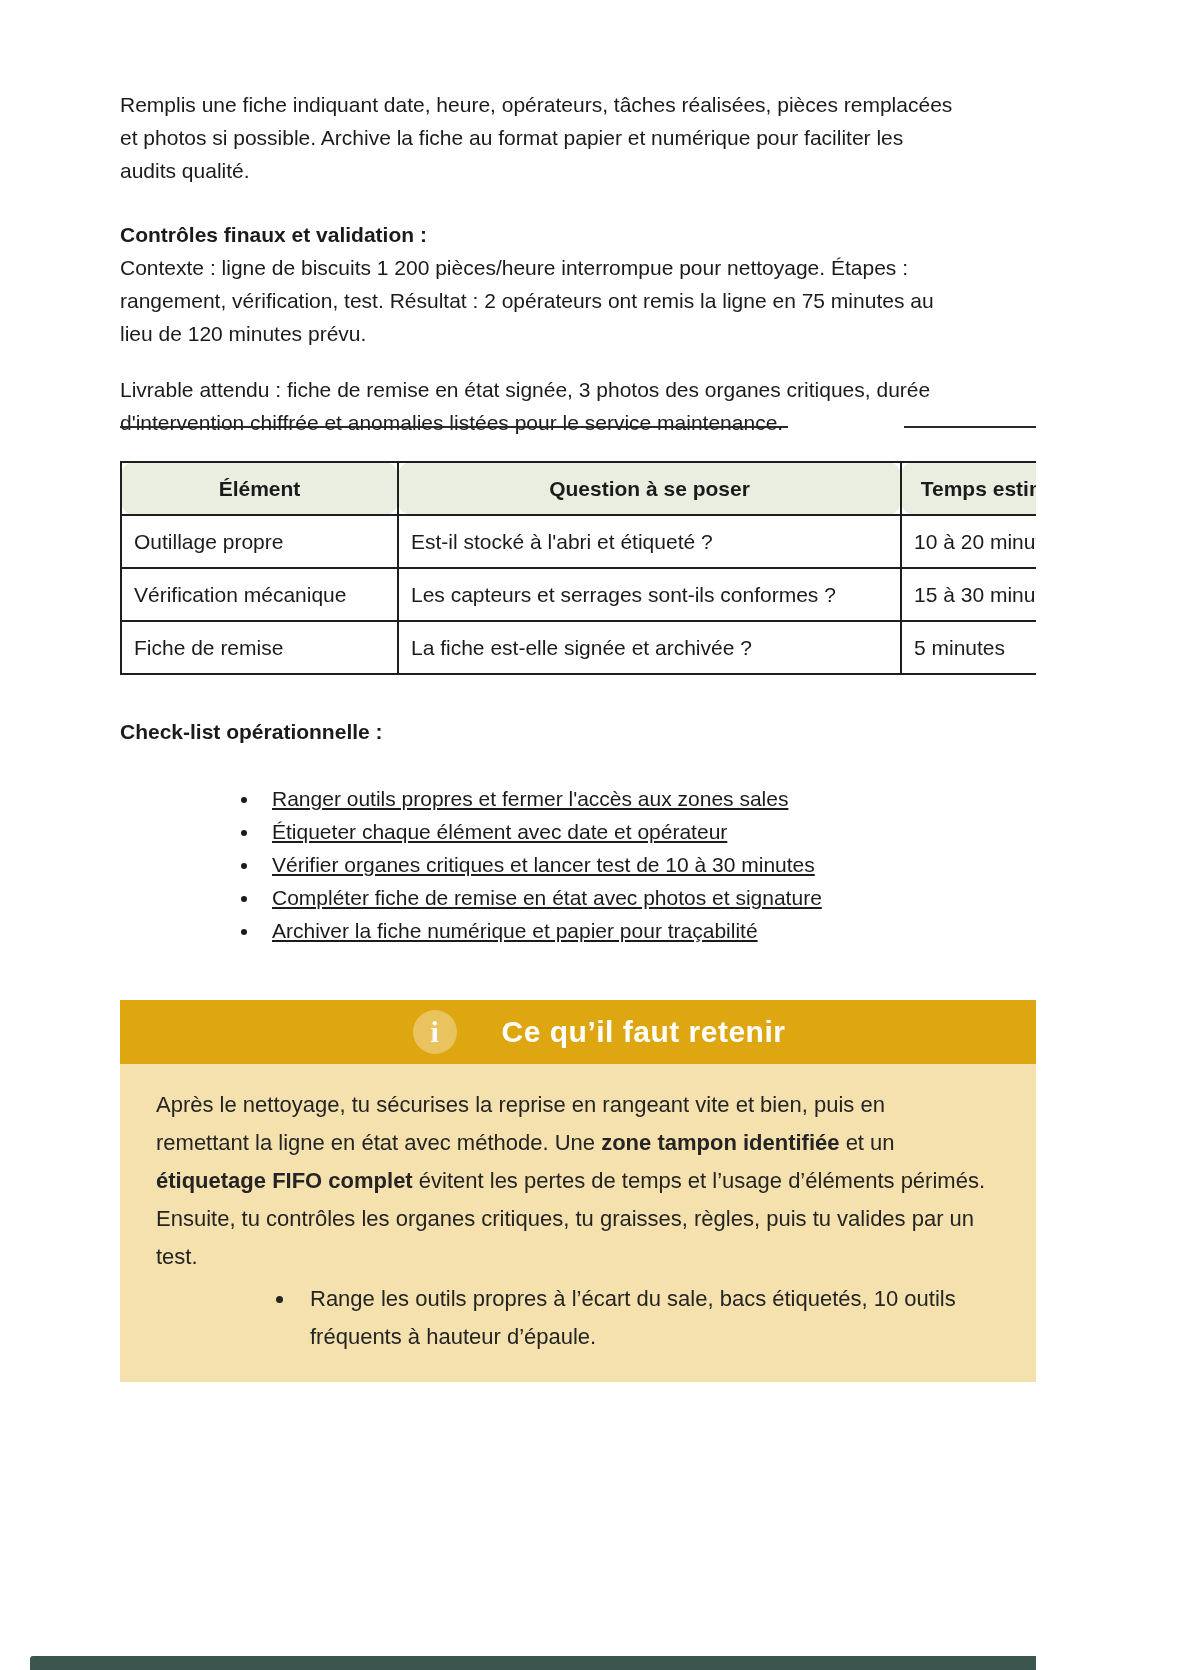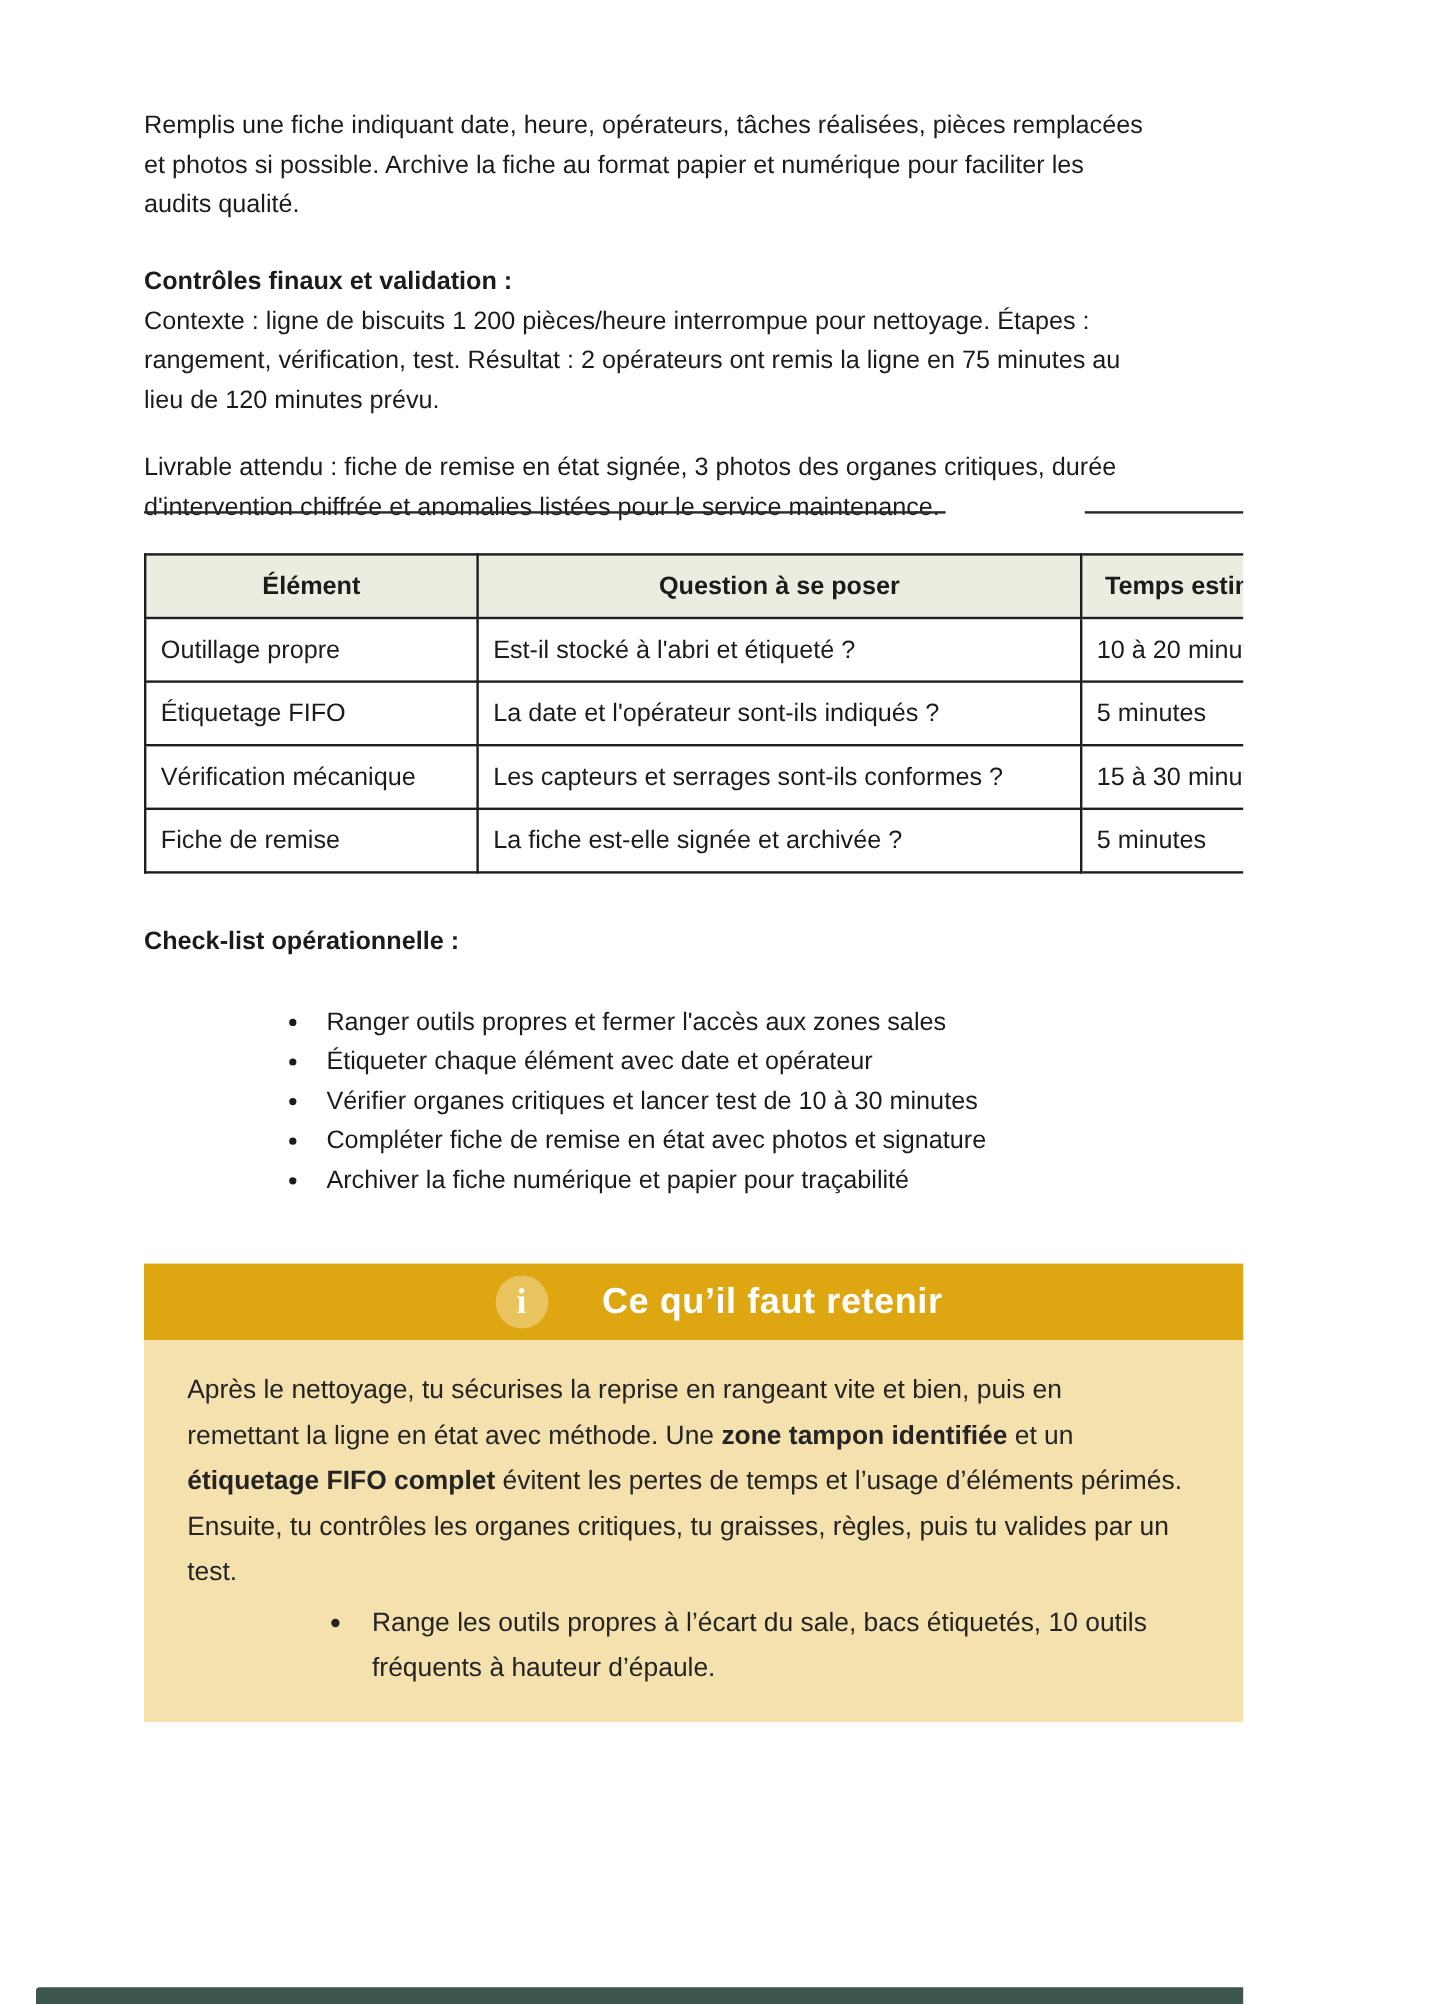--- a/index.html
+++ b/index.html
@@ -58,29 +58,31 @@
   table.data-table col.c2 { width: 503px; }
   table.data-table col.c3 { width: 178px; }
   table.data-table th, table.data-table td {
     border: 2px solid #1e1e1e;
     padding: 9px 12px;
   }
   table.data-table th {
     background: #e9eee0;
     font-weight: bold;
     text-align: center;
+    border-radius: 14px;
   }
   table.data-table td { text-align: left; background: #ffffff; }
 
   
   .checklist-heading { margin-top: 40px; }
   ul.checklist {
     margin: 34px 0 16px 0;
     padding-left: 140px;
     list-style: disc;
+    text-decoration: underline;
   }
   ul.checklist li {
     font-size: 21px;
     line-height: 33px;
     padding-left: 12px;
   }
 
   
   .callout {
     margin-top: 53px;
@@ -182,25 +184,20 @@
             <th>Élément</th>
             <th>Question à se poser</th>
             <th>Temps estimé</th>
           </tr>
         </thead>
         <tbody>
           <tr>
             <td>Outillage propre</td>
             <td>Est-il stocké à l'abri et étiqueté ?</td>
             <td>10 à 20 minutes</td>
-          </tr>
-          <tr>
-            <td>Étiquetage FIFO</td>
-            <td>La date et l'opérateur sont-ils indiqués ?</td>
-            <td>5 minutes</td>
           </tr>
           <tr>
             <td>Vérification mécanique</td>
             <td>Les capteurs et serrages sont-ils conformes ?</td>
             <td>15 à 30 minutes</td>
           </tr>
           <tr>
             <td>Fiche de remise</td>
             <td>La fiche est-elle signée et archivée ?</td>
             <td>5 minutes</td>

